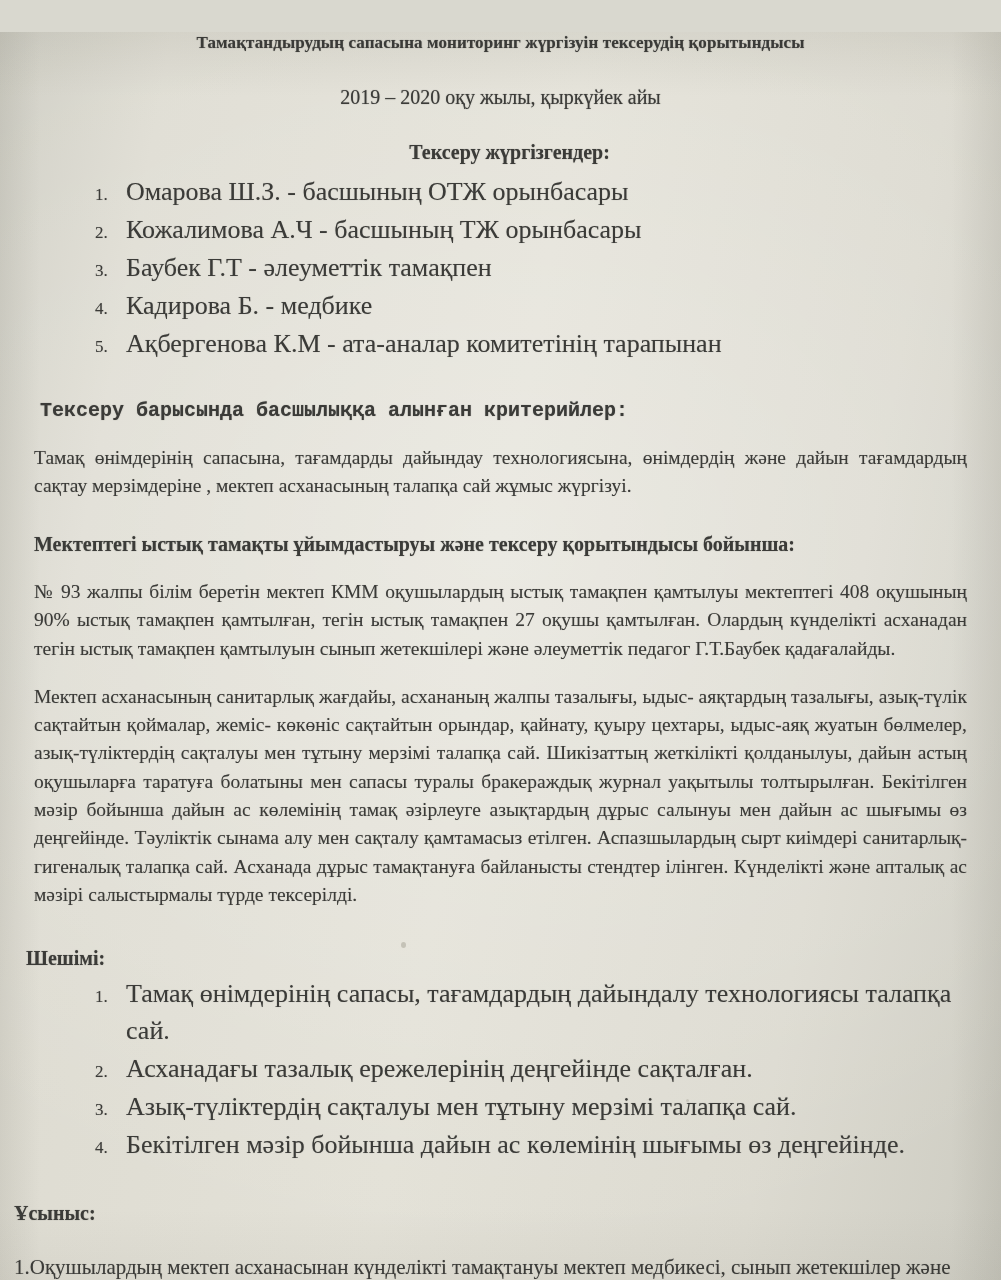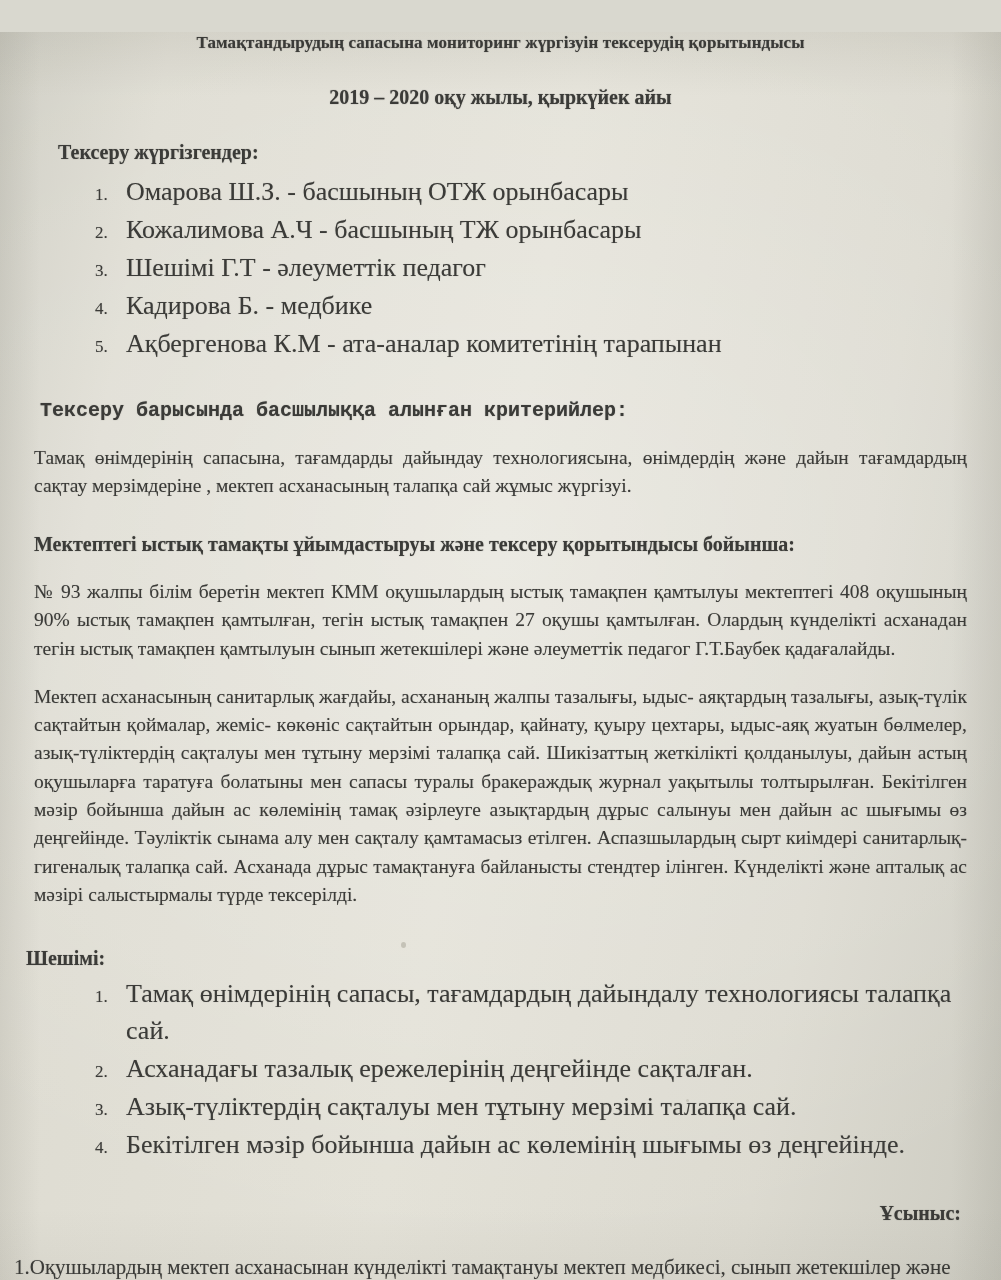--- a/index.html
+++ b/index.html
@@ -48,38 +48,38 @@
     text-align: center;
     font-weight: bold;
     font-size: 17px;
     letter-spacing: 0.1px;
     margin: 32px 58px 0 58px;
     line-height: 1.3;
     text-shadow: 0 0 1.1px rgba(59,59,56,0.55);
   }
   .doc-subtitle {
     text-align: center;
-    font-weight: bold;
+    font-weight: normal;
     font-size: 20px;
     margin: 30px 58px 0 58px;
     line-height: 1.3;
     text-shadow: 0 0 1.1px rgba(59,59,56,0.55);
   }
 
   .sec-heading {
     font-weight: bold;
     font-size: 20px;
     line-height: 1.35;
     text-shadow: 0 0 1.05px rgba(59,59,56,0.5);
   }
-  .h-indent-1 { margin: 29px 40px 8px 58px; }
+  .h-indent-1 { margin: 29px 40px 8px 58px; text-align: center; }
   .h-indent-2 { margin: 34px 40px 18px 40px; font-family: Liberation Mono, monospace; }
   .h-indent-3 { margin: 31px 40px 0 34px; }
   .h-indent-4 { margin: 36px 40px 4px 26px; }
-  .h-indent-5 { margin: 36px 40px 0 14px; text-align: right; }
+  .h-indent-5 { margin: 36px 40px 0 14px; }
 
   ol.num-list {
     margin: 4px 40px 0 0;
     padding: 0 0 0 112px;
     list-style: decimal;
     font-size: 26px;
     line-height: 1.42;
   }
   ol.num-list li {
     padding-left: 14px;
@@ -133,21 +133,21 @@
 
     <h1 class="doc-title">Тамақтандырудың сапасына мониторинг жүргізуін тексерудің қорытындысы</h1>
 
     <h2 class="doc-subtitle">2019 – 2020 оқу жылы, қыркүйек айы</h2>
 
     <div class="sec-heading h-indent-1">Тексеру жүргізгендер:</div>
 
     <ol class="num-list">
       <li>Омарова Ш.З. -  басшының ОТЖ орынбасары</li>
       <li>Кожалимова А.Ч - басшының ТЖ орынбасары</li>
-      <li>Шешімі Г.Т - әлеуметтік педагог</li>
+      <li>Баубек Г.Т - әлеуметтік тамақпен</li>
       <li>Кадирова Б. - медбике</li>
       <li>Ақбергенова К.М - ата-аналар комитетінің тарапынан</li>
     </ol>
 
     <div class="sec-heading h-indent-2">Тексеру барысында басшылыққа алынған критерийлер:</div>
 
     <p class="body-just">Тамақ өнімдерінің сапасына, тағамдарды дайындау технологиясына, өнімдердің және дайын тағамдардың сақтау мерзімдеріне , мектеп асханасының талапқа сай жұмыс жүргізуі.</p>
 
     <div class="sec-heading h-indent-3">Мектептегі ыстық тамақты ұйымдастыруы және тексеру қорытындысы бойынша:</div>
 

